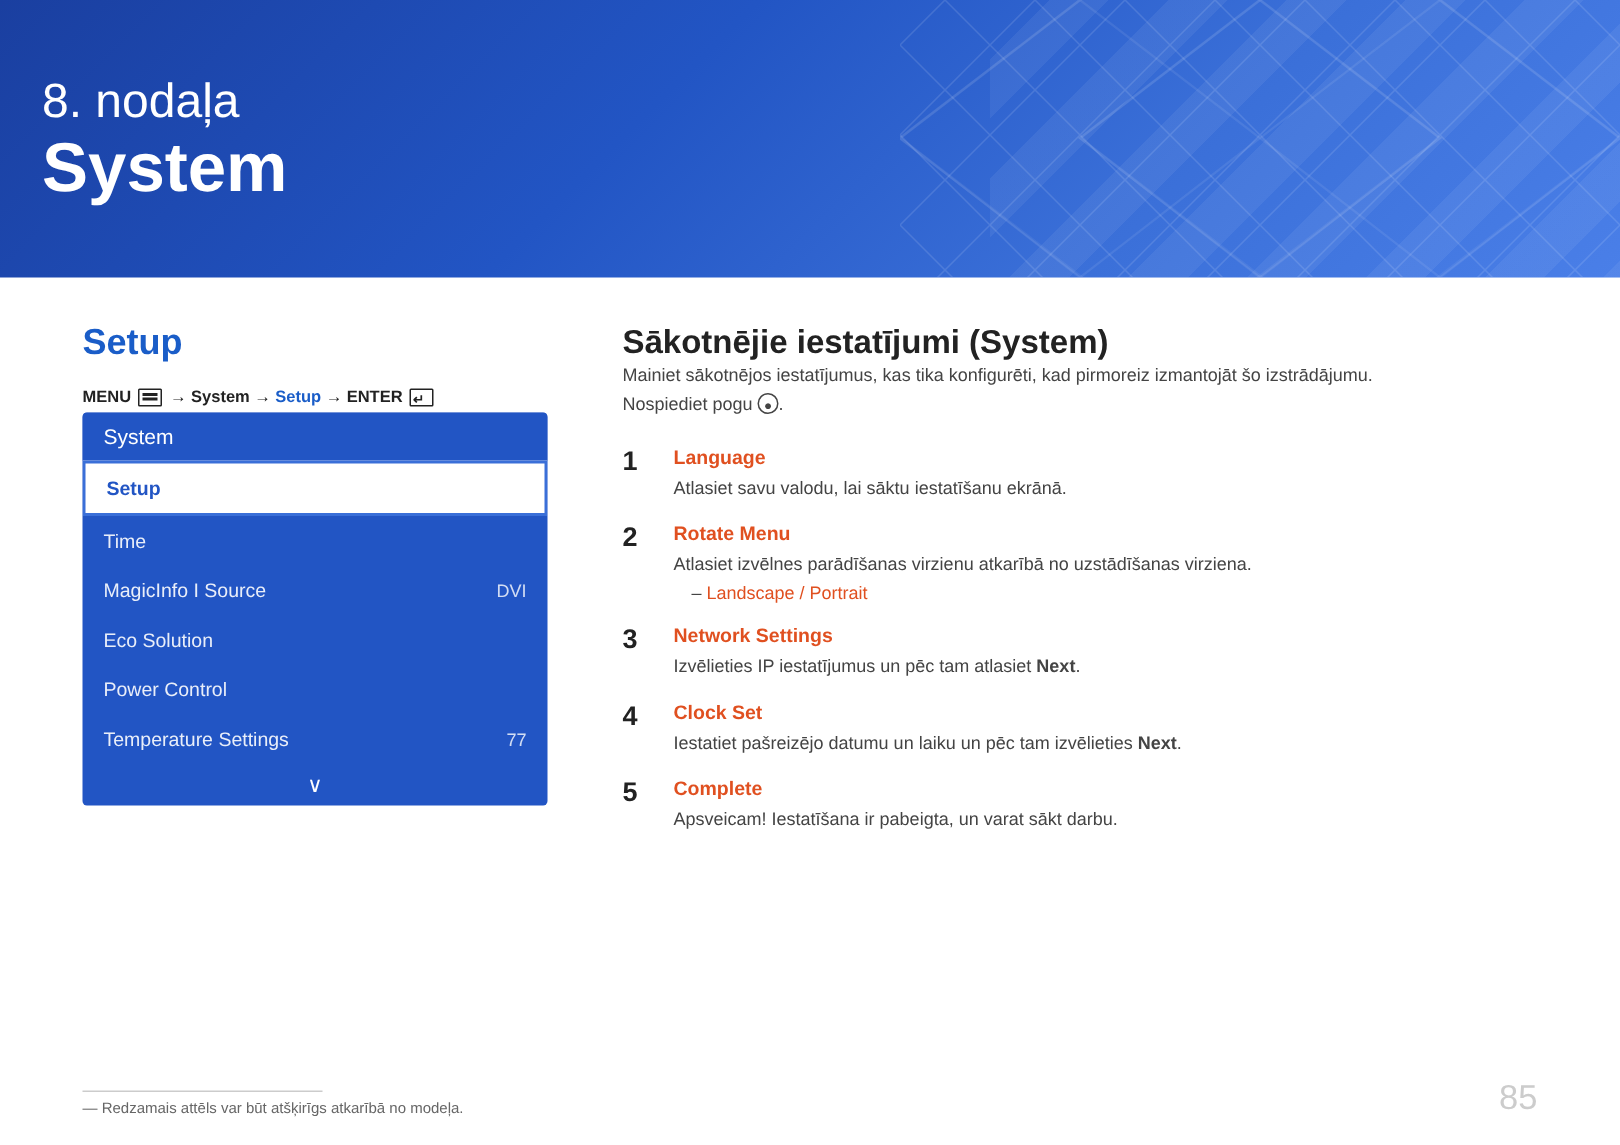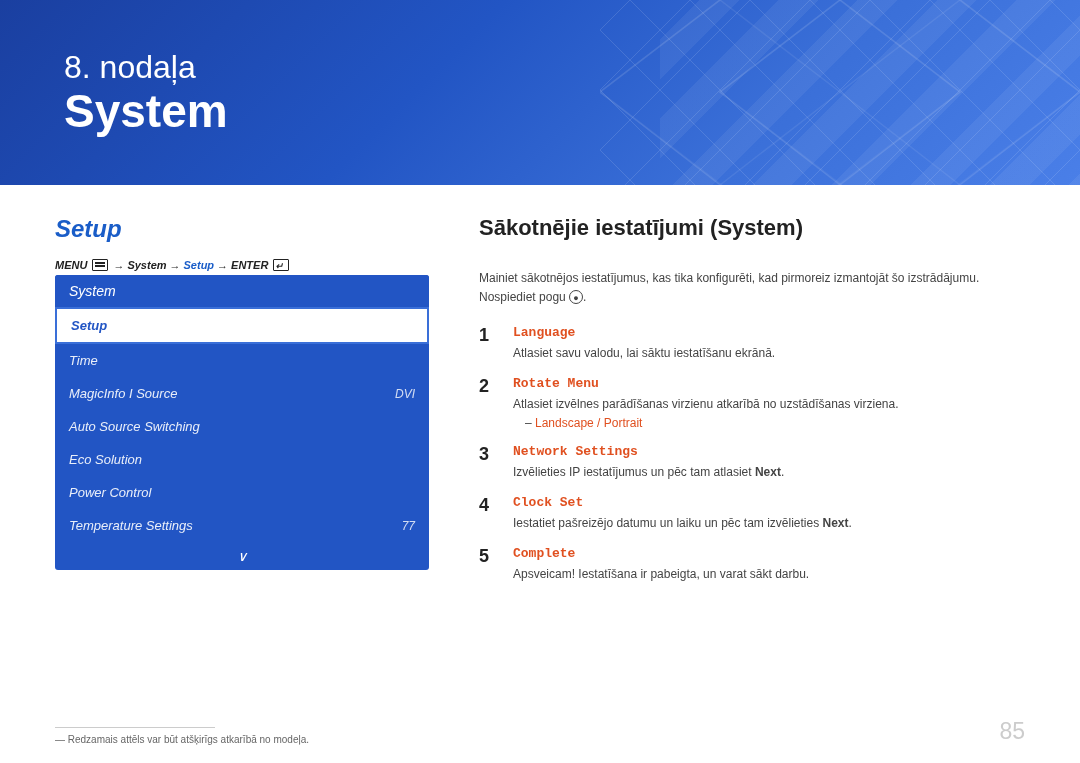--- a/index.html
+++ b/index.html
@@ -14,21 +14,21 @@
 
     
     .header-banner {
       width: 100%;
       height: 185px;
       background: linear-gradient(135deg, #1a3fa0 0%, #2255c4 40%, #3a6fd8 70%, #4a7fe8 100%);
       position: relative;
       overflow: hidden;
       display: flex;
       align-items: center;
-      padding-left: 64px;
+      padding-left: 28px;
     }
 
     .header-banner::after {
       content: '';
       position: absolute;
       right: 0;
       top: 0;
       width: 420px;
       height: 100%;
       background: repeating-linear-gradient(
@@ -60,23 +60,22 @@
     
     .main-content {
       display: flex;
       padding: 30px 55px 20px 55px;
       gap: 50px;
       height: calc(763px - 185px - 35px);
     }
 
     
     .left-panel {
-      width: 374px;
+      width: 310px;
       flex-shrink: 0;
-      font-style: italic;
     }
 
     .setup-heading {
       color: #1a5dc8;
       font-size: 24px;
       font-weight: 700;
       margin-bottom: 16px;
     }
 
     .menu-path {
@@ -183,21 +182,21 @@
 
     
     .right-panel {
       flex: 1;
     }
 
     .section-title {
       font-size: 22px;
       font-weight: 700;
       color: #222;
-      margin-bottom: 28px;
+      margin-bottom: 0;
     }
 
     .intro-text {
       font-size: 12px;
       color: #444;
       line-height: 1.6;
       margin-bottom: 18px;
     }
 
     .steps-list {
@@ -221,21 +220,20 @@
 
     .step-content {
       flex: 1;
     }
 
     .step-title {
       font-size: 13px;
       font-weight: 700;
       color: #e05020;
       margin-bottom: 4px;
-      font-family: Liberation Mono, monospace;
     }
 
     .step-desc {
       font-size: 12px;
       color: #444;
       line-height: 1.5;
     }
 
     .step-desc .bold {
       font-weight: 700;
@@ -339,23 +337,20 @@
         <span>Setup</span>
       </div>
       <div class="menu-item">
         <span>Time</span>
       </div>
       <div class="menu-item">
         <span>MagicInfo I Source</span>
         <span class="item-value">DVI</span>
       </div>
       <div class="menu-item">
-        <span>Auto Source Switching</span>
-      </div>
-      <div class="menu-item">
         <span>Eco Solution</span>
       </div>
       <div class="menu-item">
         <span>Power Control</span>
       </div>
       <div class="menu-item">
         <span>Temperature Settings</span>
         <span class="item-value">77</span>
       </div>
       <div class="menu-chevron">∨</div>

